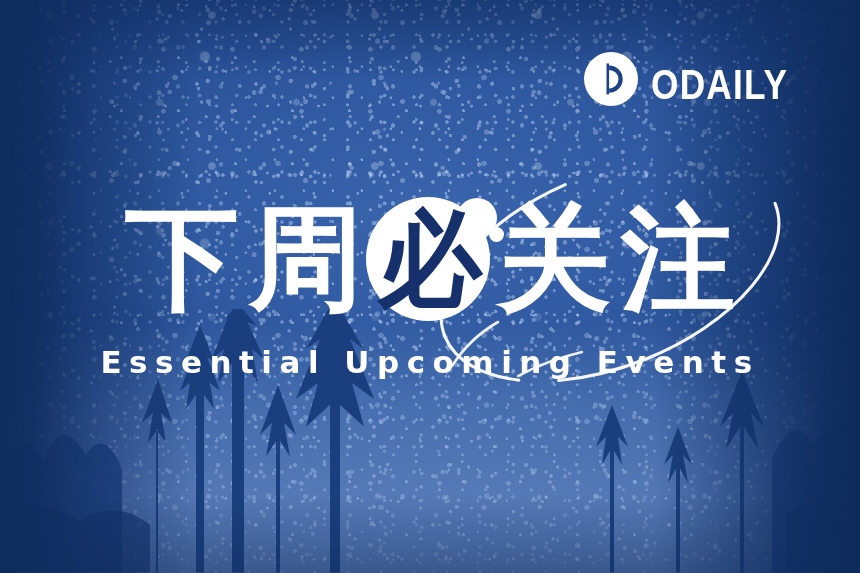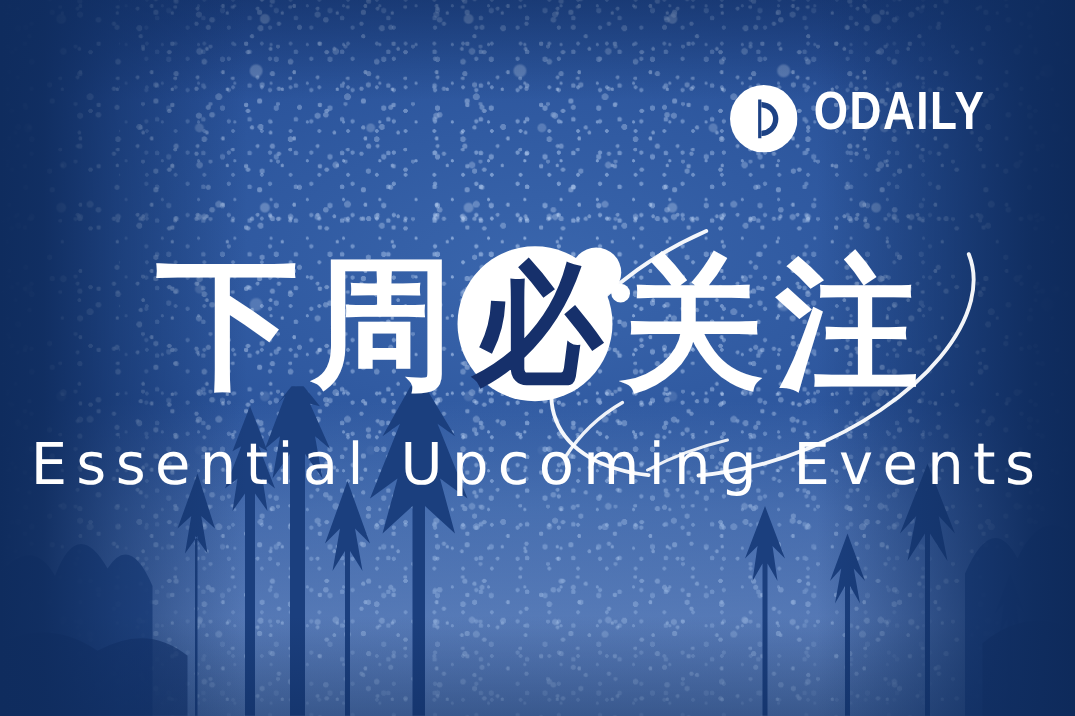--- a/index.html
+++ b/index.html
@@ -134,24 +134,24 @@
   .orbit {
     position: absolute;
     inset: 0;
     pointer-events: none;
   }
   .orbit svg { display: block; width: 860px; height: 573px; }
 
   
   .logo {
     position: absolute;
-    top: 68px;
+    top: 52px;
     right: 42px;
     display: flex;
-    align-items: flex-start;
+    align-items: flex-end;
     gap: 13px;
   }
   .logo-mark { width: 54px; height: 54px; display: block; }
   .logo-word {
     font-family: "Liberation Sans Narrow", "Liberation Sans", sans-serif;
     font-size: 43px;
     font-weight: bold;
     letter-spacing: 1.5px;
     color: #ffffff;
     line-height: 1;
@@ -230,22 +230,22 @@
     color: #16306b;
   }
 
   
   .subtitle {
     position: absolute;
     left: 0; right: 0;
     top: 344px;
     text-align: center;
     font-family: "DejaVu Sans", "Liberation Sans", sans-serif;
-    font-size: 46px;
-    font-weight: normal;
+    font-size: 31px;
+    font-weight: bold;
     letter-spacing: 7.5px;
     color: #ffffff;
     white-space: nowrap;
   }
 </style>
 </head>
 <body>
 
 <div class="banner">
 

